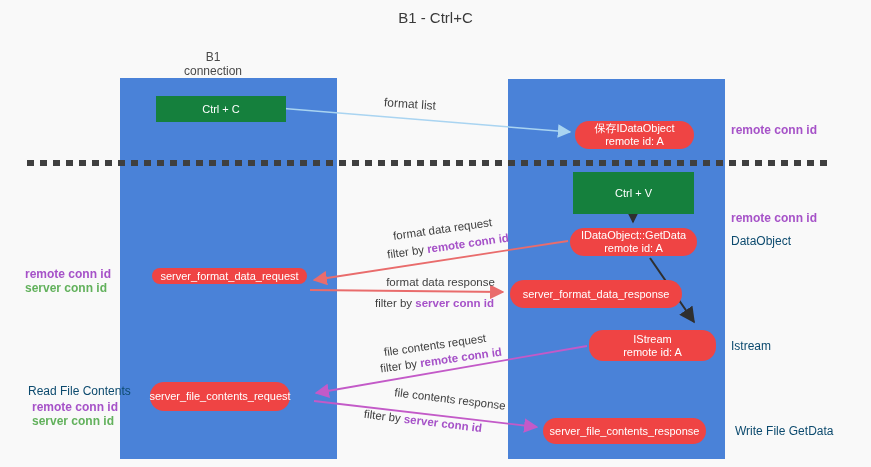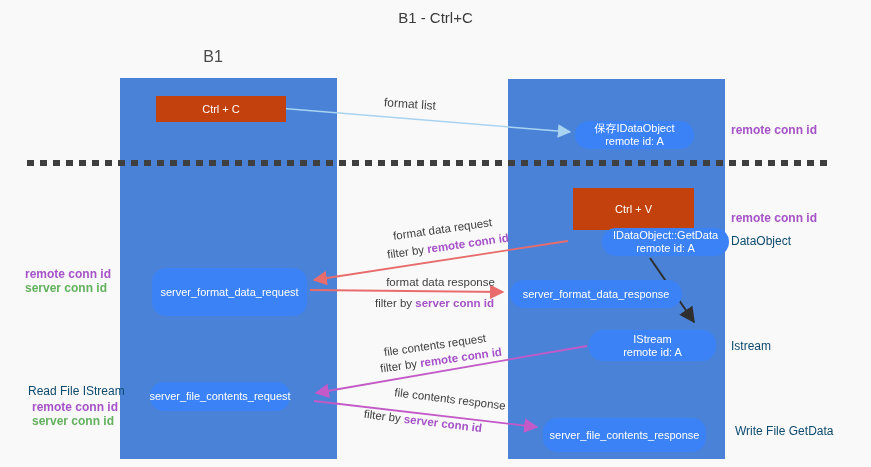--- a/index.html
+++ b/index.html
@@ -8,52 +8,53 @@
     background:#f9f9f9;
     font-family:"Liberation Sans", sans-serif;
     color:#3c3c3c;
   }
   .abs{position:absolute;}
   .title{
     left:0;top:7px;width:871px;text-align:center;
     font-size:15px;line-height:21px;color:#3a3a3a;
   }
   .col-header{
-    text-align:center;font-size:16px;line-height:14px;color:#4a4a4a;
+    text-align:center;font-size:12px;line-height:14px;color:#4a4a4a;
   }
   .column{
     background:#4a82d8;z-index:1;
   }
   .dashed-line{
     left:27px;top:160px;width:806px;height:6px;z-index:2;
     background:repeating-linear-gradient(90deg,#3f3f3f 0 7px,transparent 7px 13px);
   }
   svg.arrows{left:0;top:0;z-index:3;}
   .box{
     z-index:4;display:flex;flex-direction:column;align-items:center;justify-content:center;
     color:#ffffff;font-size:11px;line-height:13px;text-align:center;
   }
-  .box.green{background:#c2410c;}
-  .box.orange{background:#3b82f6;border-radius:14px;}
+  .box.green{background:#15803d;}
+  .box.orange{background:#ef4444;border-radius:14px;}
   .lbl{z-index:5;font-size:11.5px;line-height:14px;color:#3f3f3f;text-align:center;white-space:nowrap;}
   .side-lbl{z-index:5;font-size:12px;line-height:14px;color:#0c4a6e;white-space:nowrap;}
   .purple{color:#a652c8;font-weight:bold;}
   .greentxt{color:#62b15c;font-weight:bold;}
 </style>
 </head>
 <body>
 
 <div>
 
   <div class="abs title">
     <div>B1 - Ctrl+C</div>
   </div>
 
   <div class="abs col-header" style="left:153px;top:50px;width:120px;">
     <div>B1</div>
+    <div>connection</div>
   </div>
   <div class="abs col-header" style="left:558px;top:50px;width:120px;">
   </div>
 
   <div class="abs column" style="left:120px;top:78px;width:217px;height:381px;"></div>
   <div class="abs column" style="left:508px;top:79px;width:217px;height:380px;"></div>
 
   <div class="abs dashed-line"></div>
 
   <svg class="abs arrows" width="871" height="467" viewBox="0 0 871 467">
@@ -82,47 +83,47 @@
 
   <div class="abs box green" style="left:156px;top:96px;width:130px;height:26px;">
     <div>Ctrl + C</div>
   </div>
 
   <div class="abs box orange" style="left:575px;top:121px;width:119px;height:28px;">
     <div>保存IDataObject</div>
     <div>remote id: A</div>
   </div>
 
-  <div class="abs box green" style="left:573px;top:172px;width:121px;height:42px;margin-top:16px;">
+  <div class="abs box green" style="left:573px;top:172px;width:121px;height:42px;">
     <div>Ctrl + V</div>
   </div>
 
-  <div class="abs box orange" style="left:602px;top:228px;width:127px;height:28px;">
+  <div class="abs box orange" style="left:570px;top:228px;width:127px;height:28px;">
     <div>IDataObject::GetData</div>
     <div>remote id: A</div>
   </div>
 
-  <div class="abs box orange" style="left:152px;top:268px;width:155px;height:48px;">
+  <div class="abs box orange" style="left:152px;top:268px;width:155px;height:16px;">
     <div>server_format_data_request</div>
   </div>
 
   <div class="abs box orange" style="left:510px;top:280px;width:172px;height:28px;">
     <div>server_format_data_response</div>
   </div>
 
   <div class="abs box orange" style="left:589px;top:330px;width:127px;height:31px;">
     <div>IStream</div>
     <div>remote id: A</div>
   </div>
 
   <div class="abs box orange" style="left:150px;top:382px;width:140px;height:29px;">
     <div>server_file_contents_request</div>
   </div>
 
-  <div class="abs box orange" style="left:543px;top:418px;width:163px;height:34px;">
+  <div class="abs box orange" style="left:543px;top:418px;width:163px;height:26px;">
     <div>server_file_contents_response</div>
   </div>
 
   <div class="abs lbl" style="left:355px;top:97px;width:110px;transform:rotate(4deg);font-size:12px;">format list</div>
 
   <div class="abs lbl" style="left:385px;top:222px;width:115px;transform:rotate(-8deg);">format data request</div>
   <div class="abs lbl" style="left:378px;top:239px;width:140px;transform:rotate(-8deg);">
     <span>filter by </span><span class="purple">remote conn id</span>
   </div>
 
@@ -142,17 +143,17 @@
   </div>
 
   <div class="abs side-lbl purple" style="left:731px;top:123px;">remote conn id</div>
   <div class="abs side-lbl purple" style="left:731px;top:211px;">remote conn id</div>
   <div class="abs side-lbl" style="left:731px;top:234px;">DataObject</div>
   <div class="abs side-lbl" style="left:731px;top:339px;">Istream</div>
   <div class="abs side-lbl" style="left:735px;top:424px;">Write File GetData</div>
 
   <div class="abs side-lbl purple" style="left:25px;top:267px;">remote conn id</div>
   <div class="abs side-lbl greentxt" style="left:25px;top:281px;">server conn id</div>
-  <div class="abs side-lbl" style="left:28px;top:384px;">Read File IStream</div>
+  <div class="abs side-lbl" style="left:28px;top:384px;">Read File Contents</div>
   <div class="abs side-lbl purple" style="left:32px;top:400px;">remote conn id</div>
   <div class="abs side-lbl greentxt" style="left:32px;top:414px;">server conn id</div>
 
 </div>
 
 </body></html>

